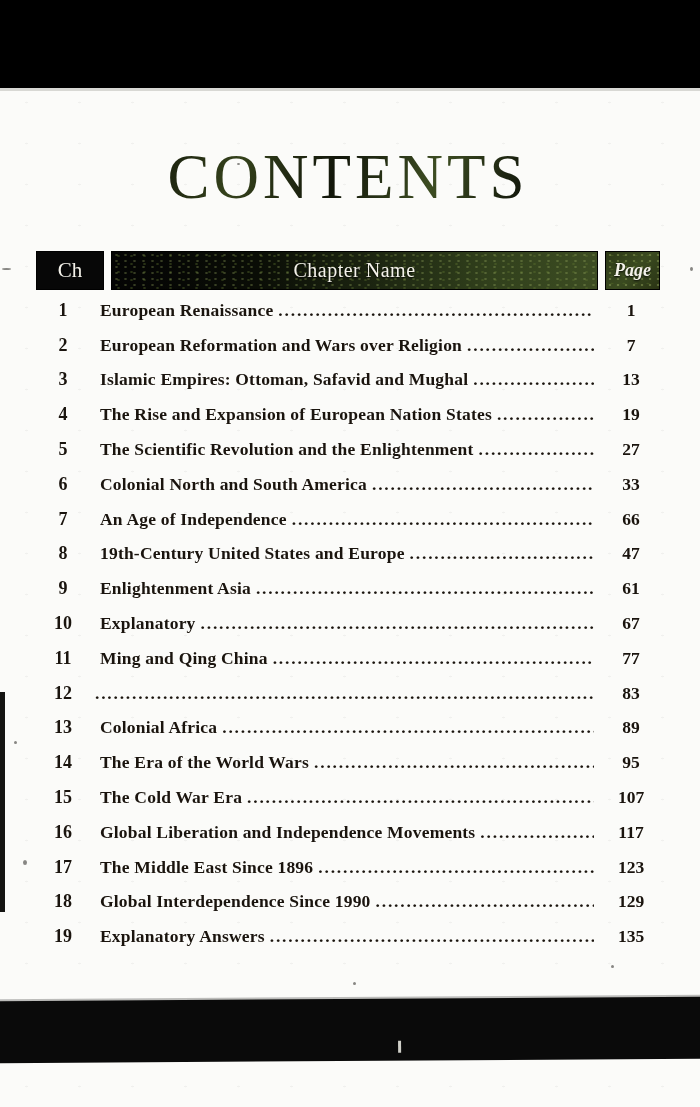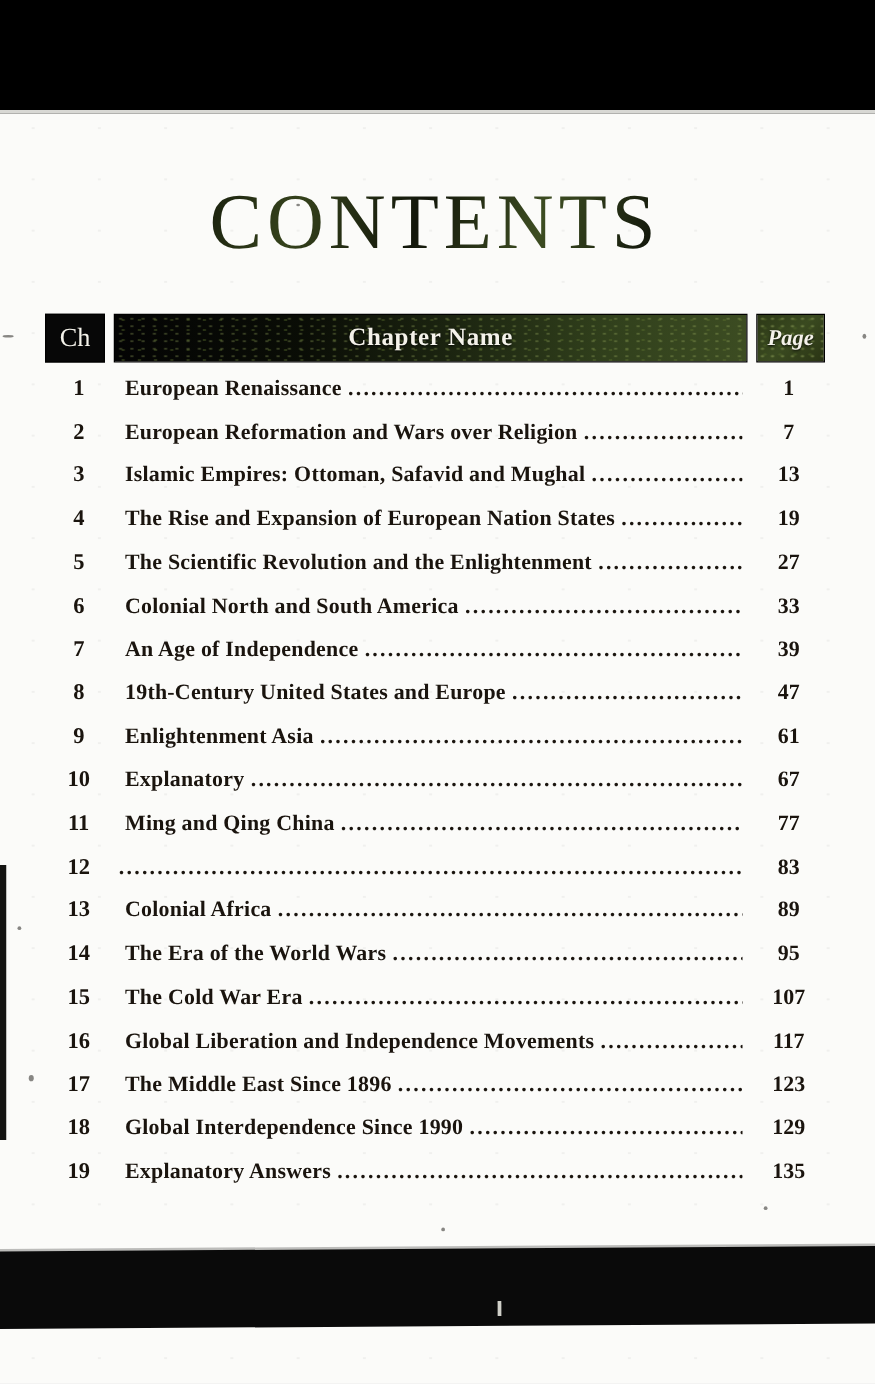--- a/index.html
+++ b/index.html
@@ -82,29 +82,29 @@
     color: #f4f2ea;
   }
   .hdr-box {
     display: flex;
     align-items: center;
     justify-content: center;
     box-sizing: border-box;
     border: 1px solid #000;
   }
   .hdr-ch {
-    width: 48px;
+    width: 68px;
     background: #070707;
     font-size: 21px;
     font-weight: 400;
   }
   .hdr-name {
     flex: 1;
     font-size: 20px;
-    font-weight: 700;
+    font-weight: 400;
     letter-spacing: 0.5px;
     background-image:
       radial-gradient(rgba(168,188,104,0.30) 1px, transparent 1.7px),
       radial-gradient(rgba(96,118,48,0.38) 1px, transparent 1.8px),
       linear-gradient(to right, #040404 0%, #0a0d06 30%, #1d2611 55%, #31401c 78%, #3c4c22 100%);
     background-size: 9px 6px, 13px 8px, 100% 100%;
     text-shadow: 0 1px 2px rgba(0,0,0,0.9);
   }
   .hdr-page {
     width: 55px;
@@ -221,21 +221,21 @@
     <span class="row-ch">6</span>
     <span class="row-title">Colonial North and South America</span>
     <span class="row-dots">............................................................................................................................................</span>
     <span class="row-page">33</span>
   </div>
 
   <div class="toc-row">
     <span class="row-ch">7</span>
     <span class="row-title">An Age of Independence</span>
     <span class="row-dots">............................................................................................................................................</span>
-    <span class="row-page">39</span>
+    <span class="row-page">66</span>
   </div>
 
   <div class="toc-row">
     <span class="row-ch">8</span>
     <span class="row-title">19th-Century United States and Europe</span>
     <span class="row-dots">............................................................................................................................................</span>
     <span class="row-page">47</span>
   </div>
 
   <div class="toc-row">

